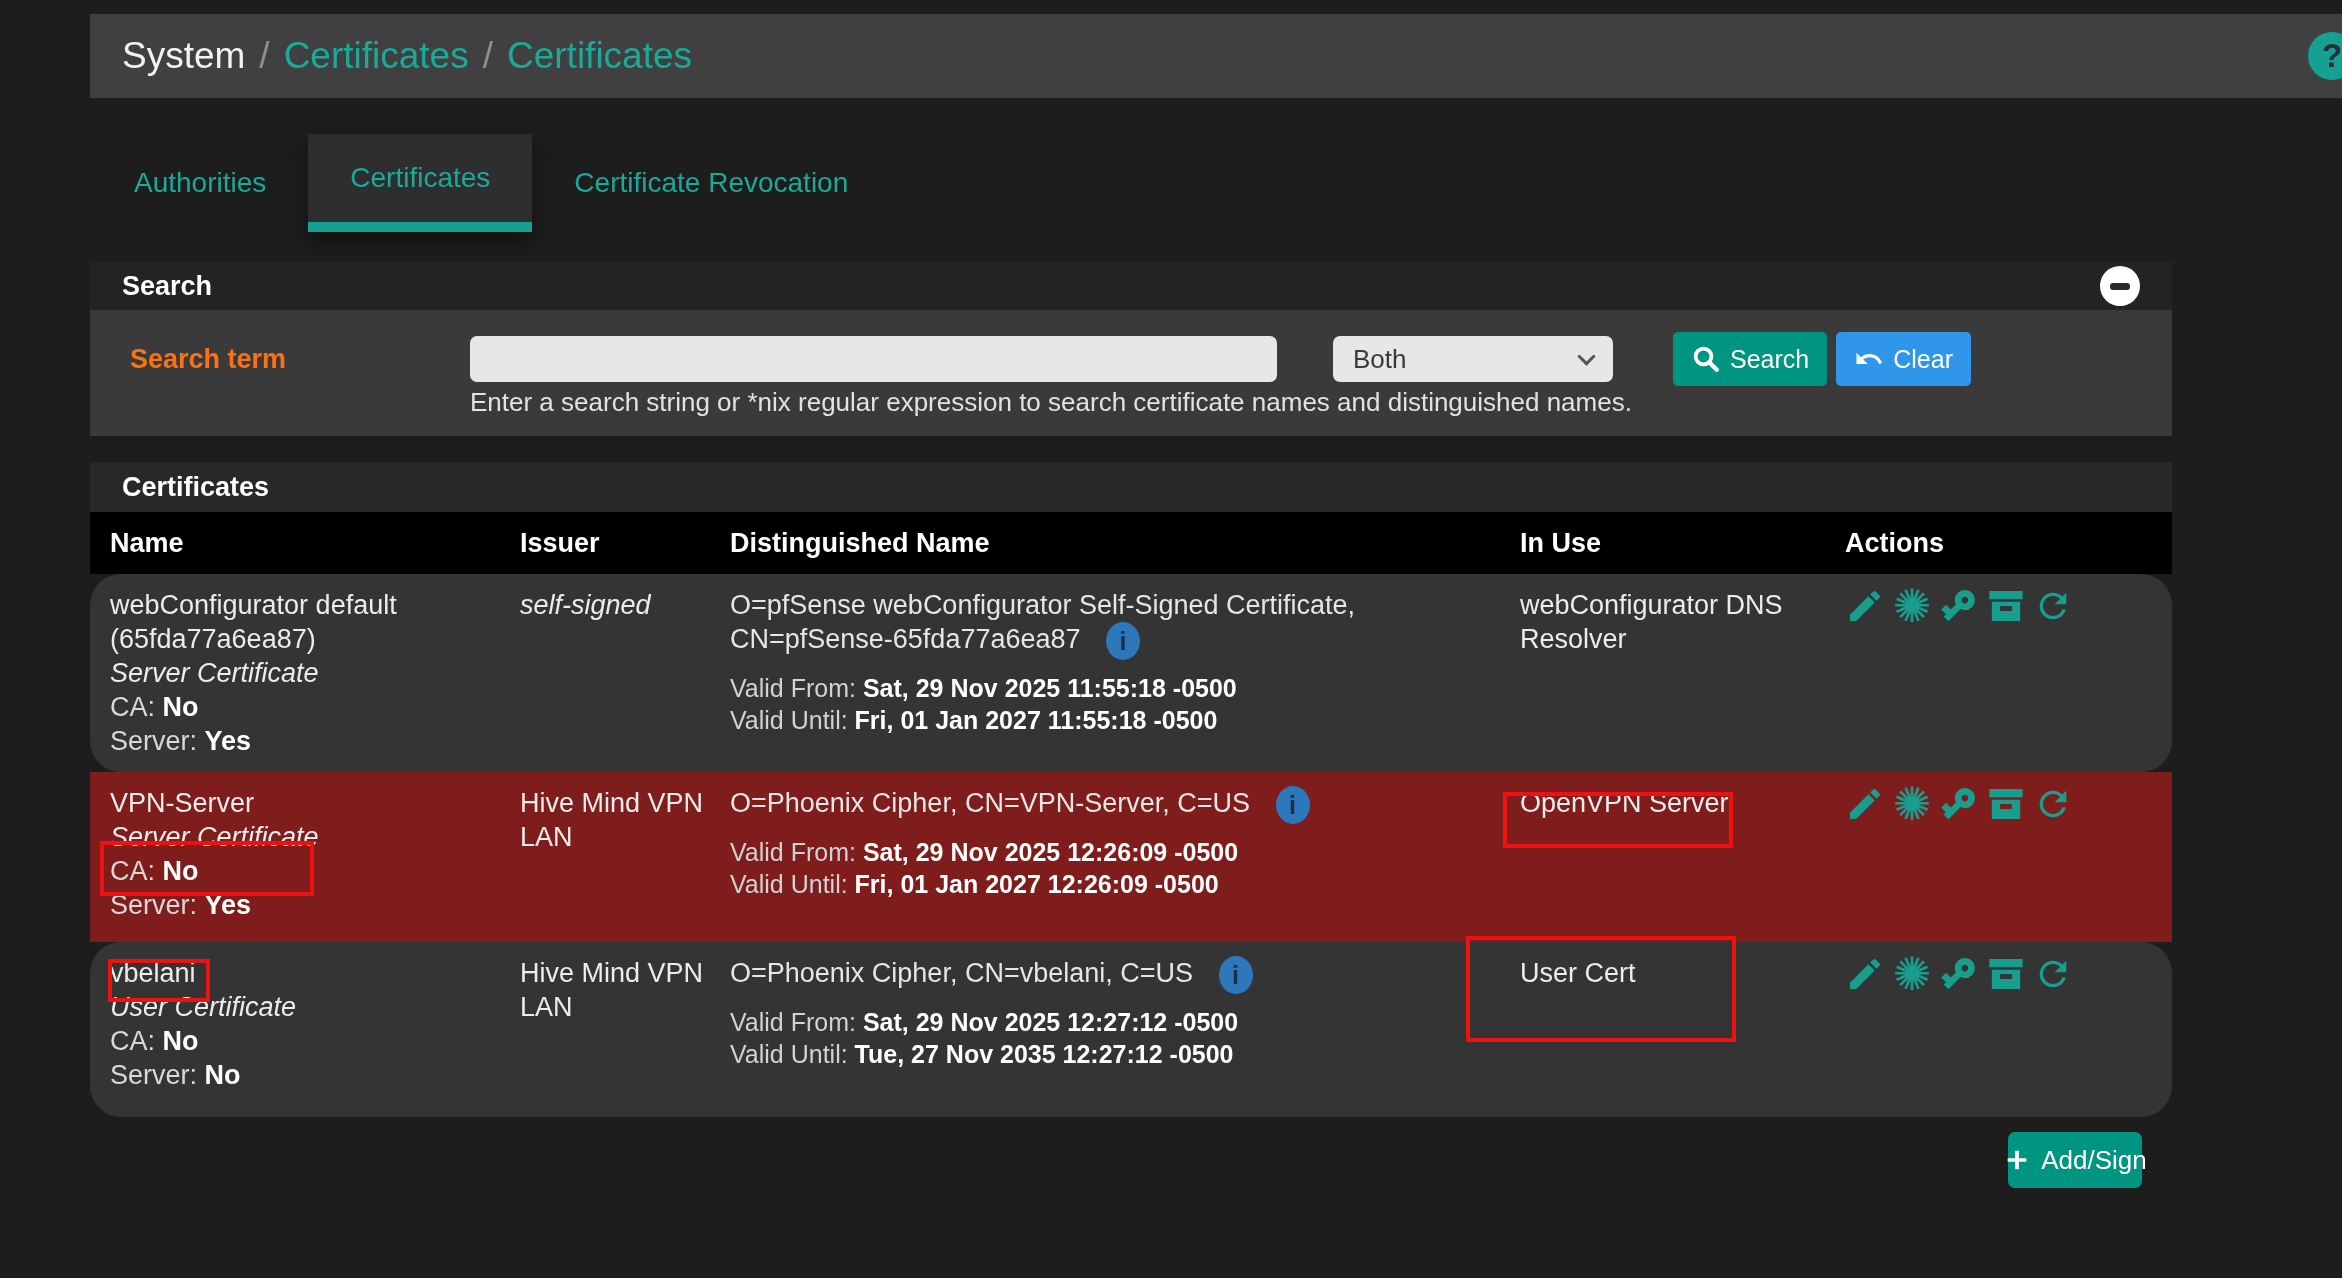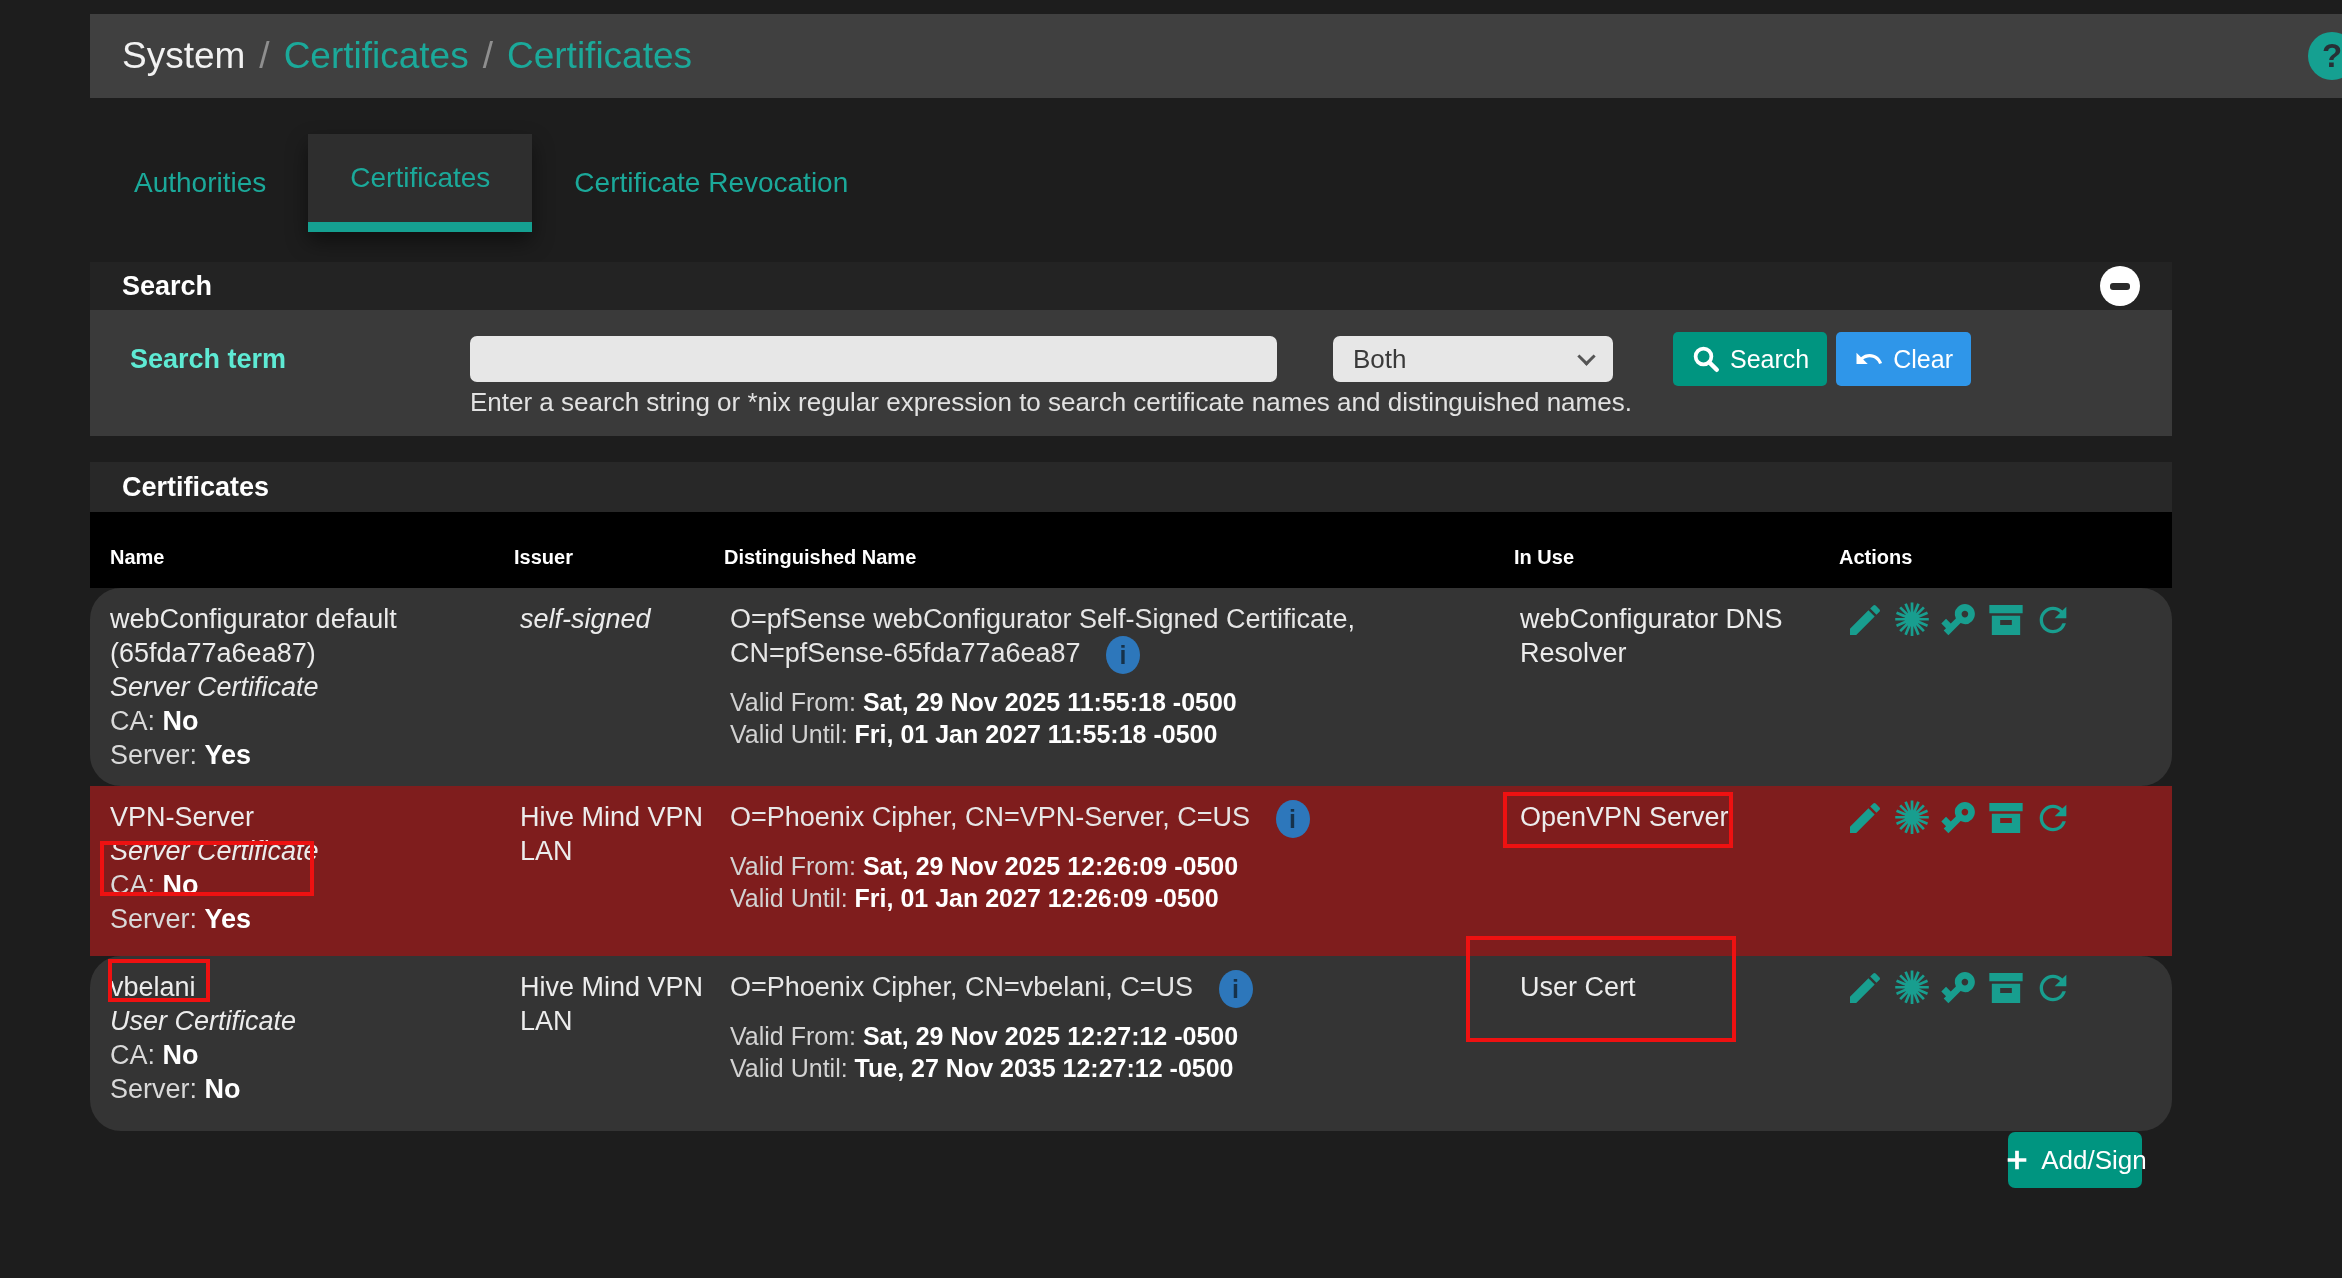--- a/index.html
+++ b/index.html
@@ -64,21 +64,21 @@
     background: #ffffff;
     display: flex; align-items: center; justify-content: center;
   }
   .minus-bar { width: 20px; height: 7px; border-radius: 3px; background: #2a2a2a; }
 
   
   .search-body { background: #3a3a3a; padding: 22px 0 18px; }
   .form-row { display: flex; align-items: center; }
   .term-label {
     width: 380px; padding-left: 40px;
-    font-size: 27px; font-weight: bold; color: #5eead4;
+    font-size: 27px; font-weight: bold; color: #f97316;
   }
   .term-input {
     width: 807px; height: 46px;
     background: #e7e7e7; border: none; border-radius: 7px;
     font-size: 26px; color: #333; padding: 0 18px;
     font-family: "Liberation Sans", sans-serif;
   }
   .scope-select {
     margin-left: 56px; width: 280px; height: 46px;
     background: #e7e7e7; border-radius: 7px;
@@ -98,21 +98,21 @@
 
   
   .tbl-head, .tbl-row {
     display: grid;
     grid-template-columns: 420px 210px 790px 325px 337px;
     align-items: start;
   }
   .tbl-head { background: #000; }
   .tbl-head .hcell {
     height: 62px; display: flex; align-items: center;
-    padding: 0 4px; font-size: 20px; font-weight: bold; color: #fff; margin-top: 14px;
+    padding: 0 10px; font-size: 27px; font-weight: bold; color: #fff;
   }
   .tbl-head .hcell.first { padding-left: 20px; }
 
   .tbl-row { font-size: 27px; line-height: 34px; }
   .tbl-row.odd { background: #343434; border-radius: 31px; }
   .tbl-row.even { background: #7f1d1d; }
   .r0 { min-height: 198px; }
   .r1 { min-height: 170px; }
   .r2 { min-height: 175px; }
   .cell { padding: 14px 10px; }

